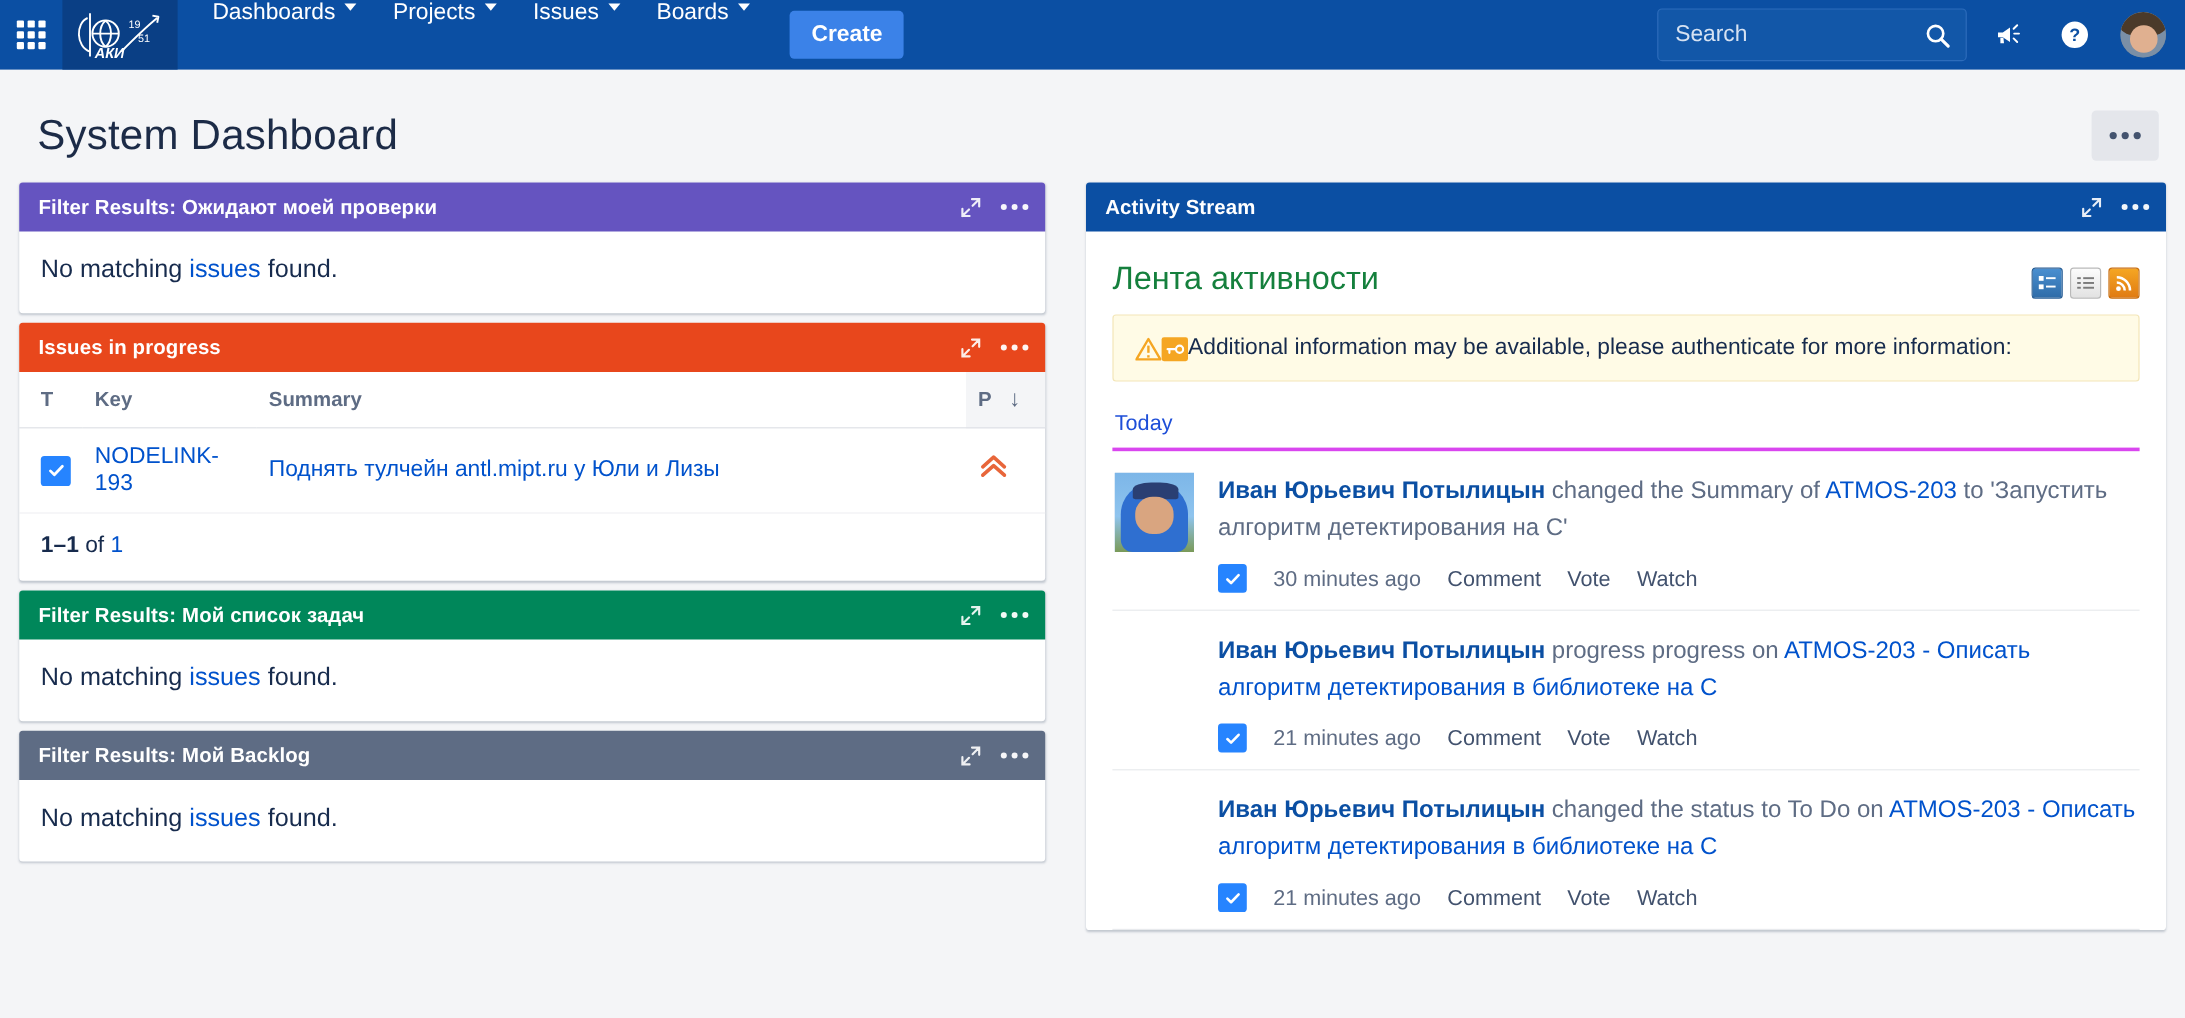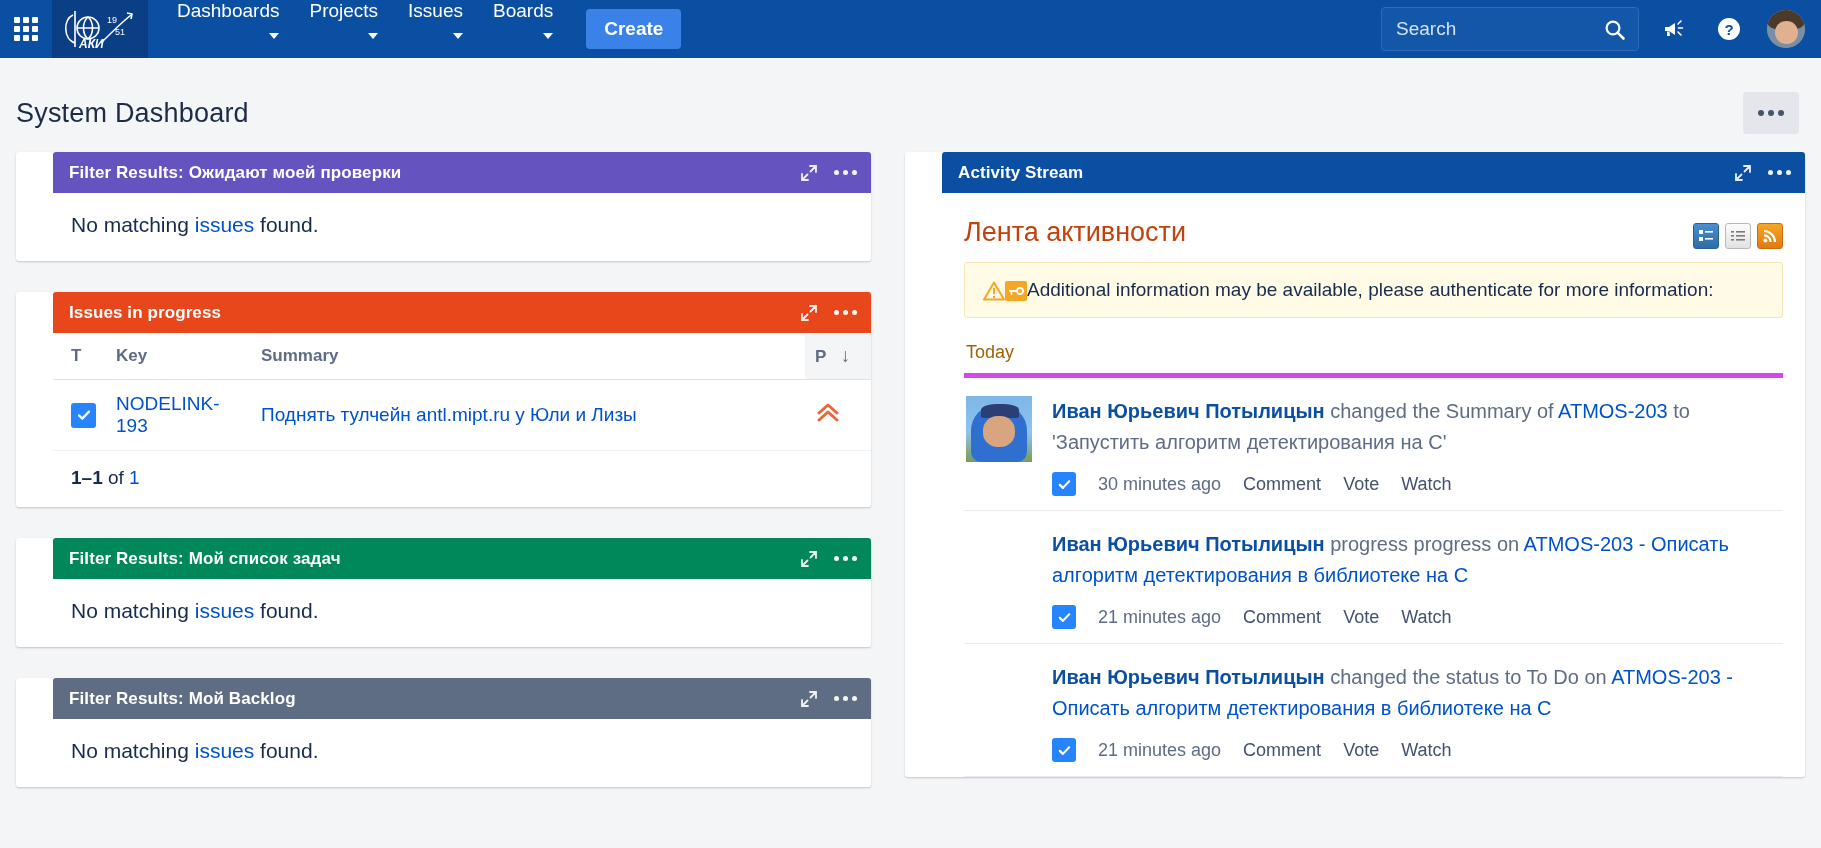--- a/index.html
+++ b/index.html
@@ -22,22 +22,22 @@
     cursor:pointer;
   }
   .grid9 { display:grid; grid-template-columns: repeat(3, 6px); grid-gap:3px; }
   .grid9 i { width:6px; height:6px; background:#ffffff; display:block; border-radius:1px;}
   .logo {
     width: 96px; height:58px; background:#0a3f85;
     display:flex; align-items:center; justify-content:center;
   }
   .navitems { display:flex; align-items:center; height:58px; margin-left:14px; }
   .navitem {
-    display:flex; align-items:flex-end; gap:8px; color:#ffffff;
-    font-size:19px; padding:0 15px; height:58px; cursor:pointer; white-space:nowrap;flex-direction:column;
+    display:flex; align-items:flex-start; gap:8px; color:#ffffff;
+    font-size:19px; padding:0 15px; height:58px; cursor:pointer; white-space:nowrap;
   }
   .caret {
     width:0;height:0;border-left:5px solid transparent;border-right:5px solid transparent;
     border-top:6px solid #ffffff; display:inline-block; margin-top:3px;
   }
   .createbtn {
     background:#3b82e8; color:#fff; font-size:19px; font-weight:700;
     padding:9px 18px; border-radius:4px; margin-left:18px; cursor:pointer; border:none;
     font-family:inherit;
   }
@@ -64,36 +64,35 @@
   .avatar-nav .hair { position:absolute; left:0; top:0; width:100%; height:52%; background:#4b3a2a; border-radius:50% 50% 40% 40%; }
   .avatar-nav .face { position:absolute; left:20%; top:28%; width:62%; height:62%; background:#e0b090; border-radius:48%; }
   .avatar-nav .bg   { position:absolute; inset:0; background:#6b7c8c; z-index:-1; }
 
   
   .page { padding: 0 14px; }
   .pagehead {
     display:flex; align-items:center; justify-content:space-between;
     padding: 34px 8px 18px 2px;
   }
-  .pagetitle { font-size:27px; font-weight:400; color:#1c2b47; letter-spacing:.2px; }
+  .pagetitle { font-size:35px; font-weight:400; color:#1c2b47; letter-spacing:.2px;margin-left:15px; }
   .more-btn {
     width:56px;height:42px;background:#e4e6eb;border-radius:4px;
     display:flex;align-items:center;justify-content:center;gap:4px;cursor:pointer;
   }
   .more-btn i { width:6px;height:6px;border-radius:50%;background:#44546f;display:block; }
 
   .columns { display:flex; gap:34px; padding: 0 2px; }
   .col-left { width:855px; flex:none; }
   .col-right { flex:1; }
 
   
   .gadget {
-    background:#fff; border-radius:3px; margin-bottom:31px;
+    background:#fff; border-radius:3px; margin-bottom:8px;
     box-shadow: 0 1px 2px rgba(9,30,66,.22);
-    padding-left: 37px;
   }
   .ghead {
     display:flex; align-items:center; height:41px; padding:0 14px 0 16px;
     border-radius:3px 3px 0 0; color:#fff;
   }
   .gtitle { font-size:17px; font-weight:700; letter-spacing:.1px; }
   .gctrl { margin-left:auto; display:flex; align-items:center; gap:16px; }
   .expand-ico { cursor:pointer; opacity:.9; }
   .dots3 { display:flex; gap:4px; cursor:pointer; }
   .dots3 i { width:5px;height:5px;border-radius:50%;background:#fff;display:block;opacity:.95; }
@@ -112,40 +111,40 @@
   .tcheck {
     width:25px;height:25px;background:#2684ff;border-radius:3px;display:flex;
     align-items:center;justify-content:center;
   }
   .paging { padding:16px 18px 18px; font-size:19px; color:#172b4d; }
   .paging b { font-weight:700; }
 
   
   .as-body { padding:16px 22px 0 22px; }
   .as-top { display:flex; align-items:flex-start; }
-  .as-title { font-size:27px; color:#c2410c; font-weight:400; padding:8px 0 14px; }
+  .as-title { font-size:27px; color:#15803d; font-weight:400; padding:8px 0 14px; }
   .as-icons { margin-left:auto; display:flex; gap:6px; padding-top:14px; }
   .sqico { width:26px;height:26px;border-radius:3px;display:flex;align-items:center;justify-content:center;cursor:pointer; }
   .sqico.blue { background:linear-gradient(#4a8fd0,#2f6ca8); border:1px solid #2a5f96; }
   .sqico.gray { background:linear-gradient(#fcfcfc,#e2e2e2); border:1px solid #b9b9b9; }
   .sqico.orange { background:linear-gradient(#f5a623,#e07b12); border:1px solid #c96d0c; }
 
   .warnbox {
     background:#fffbe6; border:1px solid #f3e6b8; border-radius:3px;
     padding:16px 18px; margin-bottom:10px;
   }
   .warnline { display:flex; align-items:flex-start; font-size:19px; color:#172b4d; }
   .warn-tri { flex:none; margin-top:2px; }
   .key-ico { flex:none; width:22px;height:20px;background:#f5a623;border-radius:2px;
              display:flex;align-items:center;justify-content:center;margin-top:2px; }
   .warnlist { margin:8px 0 0 46px; padding:0; list-style:none; }
   .warnlist li { font-size:19px; margin:9px 0; position:relative; padding-left:18px; }
   .warnlist li::before { content:"•"; position:absolute; left:2px; color:#42526e; }
 
-  .daysep { font-size:18px; color:#a16207; padding:14px 2px 10px; border-bottom:5px solid #d946ef; }
+  .daysep { font-size:18px; color:#1d4ed8; padding:14px 2px 10px; border-bottom:3px solid #d946ef; }
 
   .entry { display:flex; gap:20px; padding:18px 2px 14px; border-bottom:1px solid #e8eaed; }
   .ava {
     width:66px;height:66px;flex:none;overflow:hidden;background:#6aa7dd;position:relative;
   }
   .ava .sky { position:absolute; inset:0; background:linear-gradient(#7cb6e8 0%, #8fc4ee 55%, #7a9a58 100%); }
   .ava .hood { position:absolute; left:8%; top:14%; width:84%; height:86%; background:#2f6fd0; border-radius:45% 45% 18% 18%; }
   .ava .cap { position:absolute; left:22%; top:12%; width:58%; height:22%; background:#2a3f73; border-radius:40% 40% 10% 10%; }
   .ava .face2 { position:absolute; left:26%; top:31%; width:48%; height:47%; background:#d9a580; border-radius:46%; }
   .etext { font-size:20px; line-height:1.55; color:#5e6c84; }

